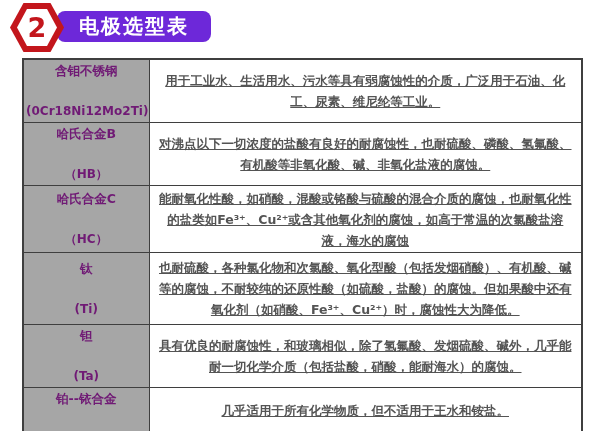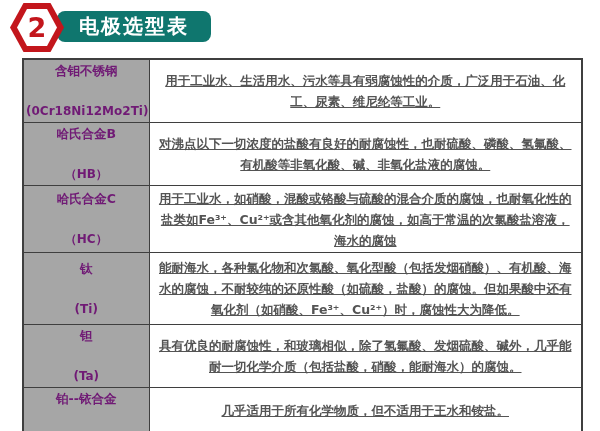--- a/index.html
+++ b/index.html
@@ -3,21 +3,21 @@
 <meta charset="utf-8">
 <style>
   * { margin:0; padding:0; box-sizing:border-box; }
   html,body { width:600px; height:431px; background:#ffffff;
     font-family:"DejaVu Sans", sans-serif; overflow:hidden; }
 
   
   .header-area { position:relative; width:600px; height:58px; }
 
   .banner { position:absolute; left:57px; top:11px; width:154px; height:31px;
-    background:#0f766e; border-radius:8px;
+    background:#6d28d9; border-radius:8px;
     display:flex; align-items:center; justify-content:center; }
   .banner-text { color:#ffffff; font-weight:bold; font-size:20px; letter-spacing:2px; }
 
   .badge { position:absolute; left:10px; top:3px; width:54px; height:49px; }
   .hex-outer { position:absolute; left:0; top:0; width:54px; height:49px; background:#c3161c;
     clip-path:polygon(25% 0%, 75% 0%, 100% 50%, 75% 100%, 25% 100%, 0% 50%); }
   .hex-inner { position:absolute; left:7px; top:6px; width:40px; height:37px; background:#ffffff;
     clip-path:polygon(25% 0%, 75% 0%, 100% 50%, 75% 100%, 25% 100%, 0% 50%); }
   .badge-num { position:absolute; left:0; top:0; width:54px; height:49px;
     display:flex; align-items:center; justify-content:center;
@@ -82,29 +82,29 @@
       <div class="sub">（HB）</div>
     </td>
     <td class="desc">对沸点以下一切浓度的盐酸有良好的耐腐蚀性，也耐硫酸、磷酸、氢氟酸、有机酸等非氧化酸、碱、非氧化盐液的腐蚀。</td>
   </tr>
 
   <tr class="h3">
     <td class="material">
       <div>哈氏合金C</div>
       <div class="sub">（HC）</div>
     </td>
-    <td class="desc">用于工业水，如硝酸，混酸或铬酸与硫酸的混合介质的腐蚀，也耐氧化性的盐类如Fe³⁺、Cu²⁺或含其他氧化剂的腐蚀，如高于常温的次氯酸盐溶液，海水的腐蚀</td>
+    <td class="desc">能耐氧化性酸，如硝酸，混酸或铬酸与硫酸的混合介质的腐蚀，也耐氧化性的盐类如Fe³⁺、Cu²⁺或含其他氧化剂的腐蚀，如高于常温的次氯酸盐溶液，海水的腐蚀</td>
   </tr>
 
   <tr class="h3b">
     <td class="material">
       <div>钛</div>
       <div class="sub">(Ti)</div>
     </td>
-    <td class="desc">能耐海水，各种氯化物和次氯酸、氧化型酸（包括发烟硝酸）、有机酸、海水的腐蚀，不耐较纯的还原性酸（如硫酸，盐酸）的腐蚀。但如果酸中还有氧化剂（如硝酸、Fe³⁺、Cu²⁺）时，腐蚀性大为降低。</td>
+    <td class="desc">也耐硫酸，各种氯化物和次氯酸、氧化型酸（包括发烟硝酸）、有机酸、碱等的腐蚀，不耐较纯的还原性酸（如硫酸，盐酸）的腐蚀。但如果酸中还有氧化剂（如硝酸、Fe³⁺、Cu²⁺）时，腐蚀性大为降低。</td>
   </tr>
 
   <tr class="h2c">
     <td class="material">
       <div>钽</div>
       <div class="sub">(Ta)</div>
     </td>
     <td class="desc">具有优良的耐腐蚀性，和玻璃相似，除了氢氟酸、发烟硫酸、碱外，几乎能耐一切化学介质（包括盐酸，硝酸，能耐海水）的腐蚀。</td>
   </tr>
 

